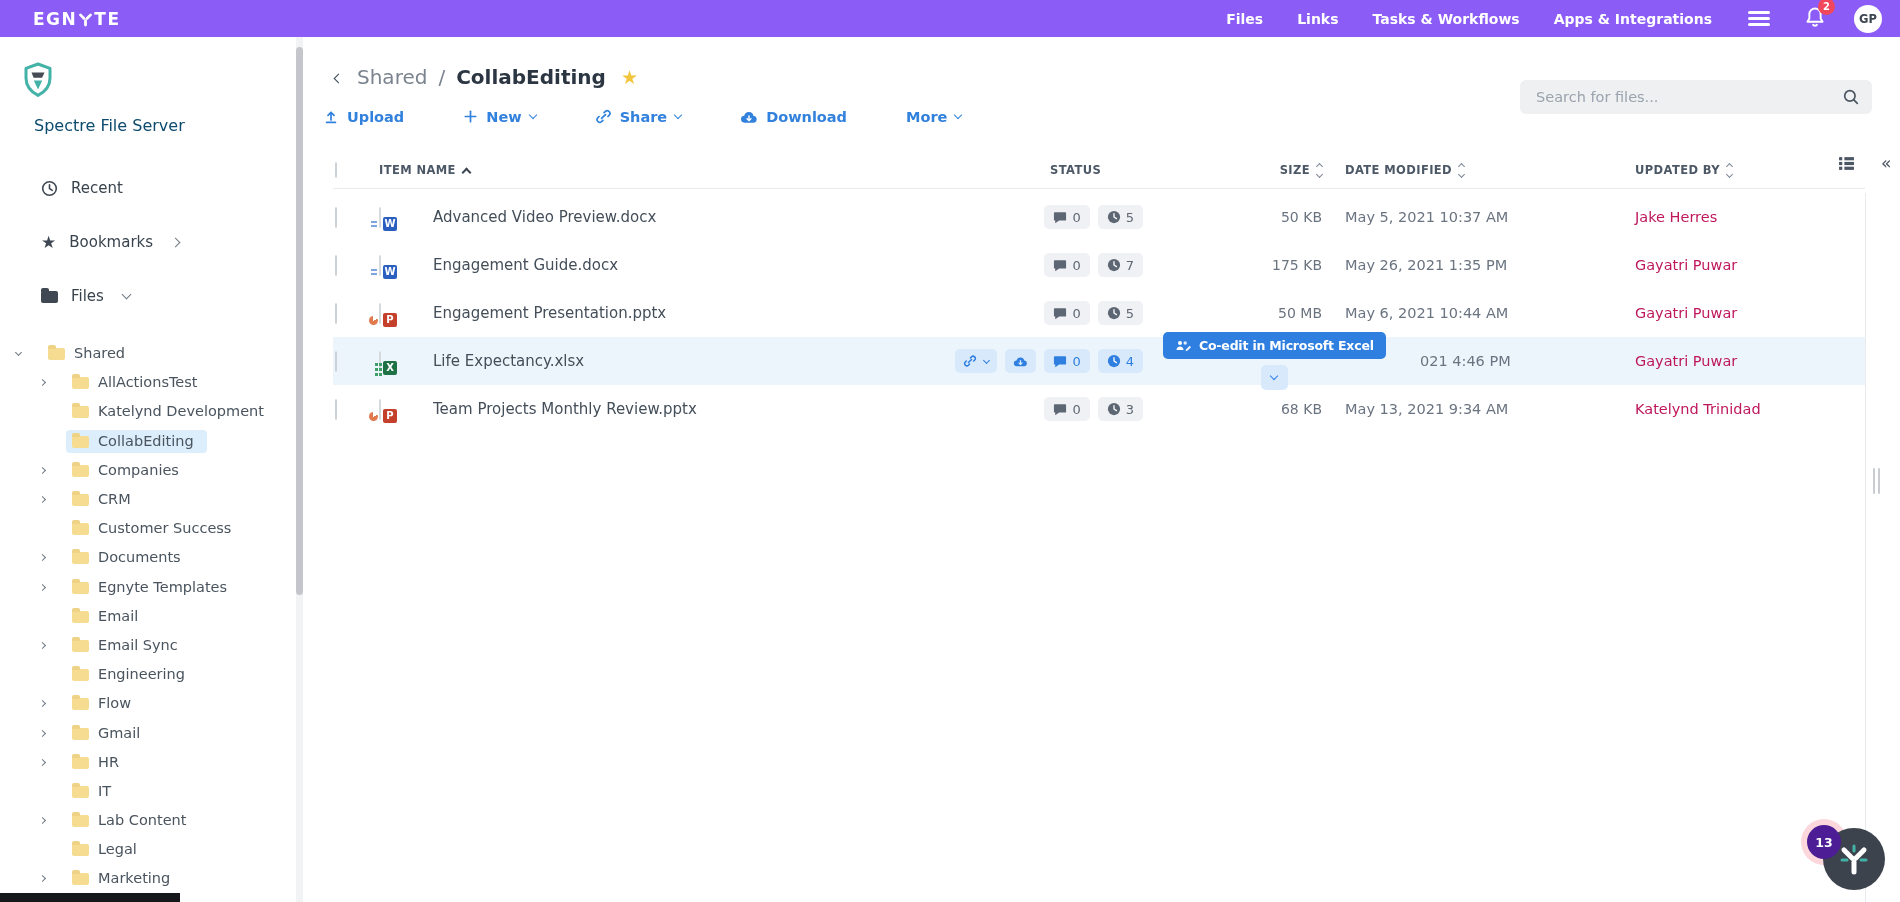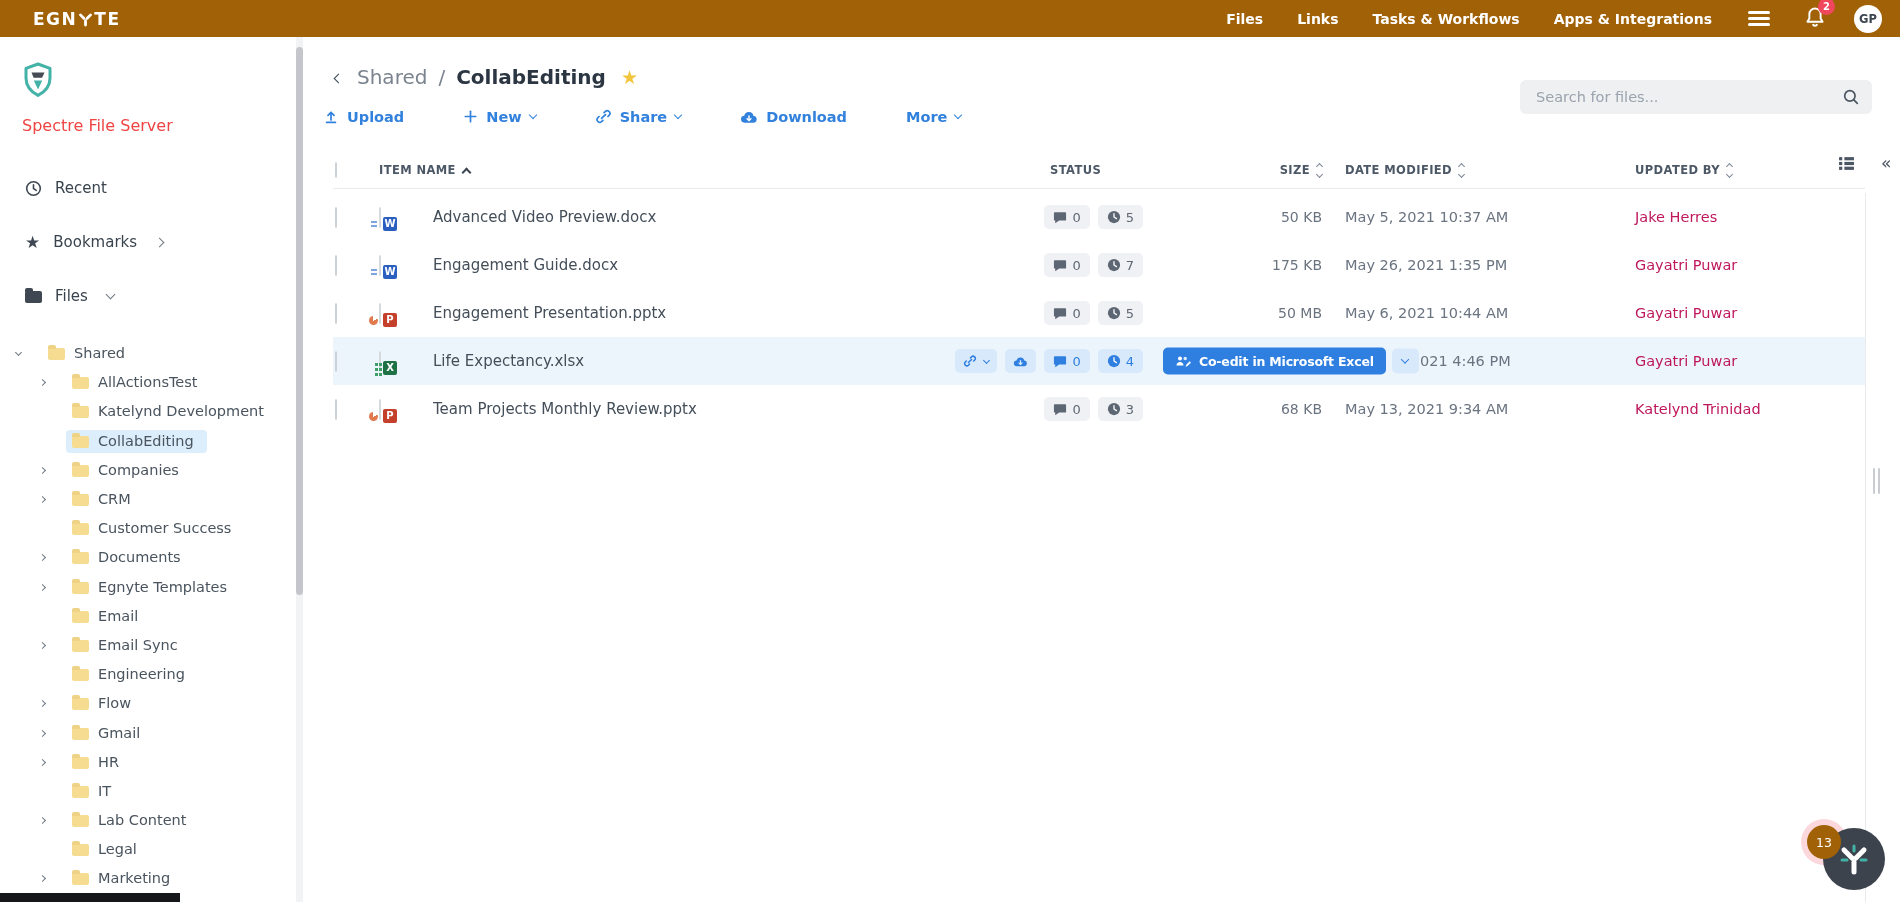--- a/index.html
+++ b/index.html
@@ -1,43 +1,43 @@
 <!DOCTYPE html>
 <html><head>
 <meta charset="utf-8">
 <style>
   * { margin:0; padding:0; box-sizing:border-box; }
   html,body { width:1900px; height:902px; overflow:hidden; background:#fff;
               font-family:"DejaVu Sans","Liberation Sans",sans-serif; }
   .page { position:relative; width:1900px; height:902px; }
 
   
-  .topbar { position:absolute; top:0; left:0; right:0; height:37px; background:#a16207;
+  .topbar { position:absolute; top:0; left:0; right:0; height:37px; background:#8b5cf6;
             display:flex; align-items:center; padding:0 18px 0 33px; }
   .logo { display:flex; align-items:center; color:#fff; font-weight:700; font-size:17px;
           letter-spacing:1.5px; }
   .logo svg { margin:0 1px; }
   .top-nav { margin-left:auto; display:flex; align-items:center; gap:34px; }
   .top-nav-item { color:#fff; font-size:14px; font-weight:700; cursor:pointer; white-space:nowrap; }
   .burger { margin-left:36px; display:flex; flex-direction:column; gap:3px; cursor:pointer; }
   .burger i { display:block; width:22px; height:3px; background:#fff; border-radius:2px; }
   .bell-wrap { position:relative; margin-left:34px; cursor:pointer; }
   .badge { position:absolute; top:-8px; right:-9px; min-width:17px; height:17px; background:#f0475c;
            border-radius:50%; color:#fff; font-size:10px; font-weight:700; display:flex;
            align-items:center; justify-content:center; }
   .avatar { margin-left:28px; width:28px; height:28px; border-radius:50%; background:#fff;
             color:#3c4650; font-size:11.5px; font-weight:700; display:flex; align-items:center;
             justify-content:center; cursor:pointer; }
 
   
   .sidebar { position:absolute; top:37px; left:0; width:305px; bottom:0; background:#fff; }
   .shield { margin:25px 0 0 22px; }
-  .server-name { margin:14px 0 0 22px; font-size:16px; color:#ef4444; }
+  .server-name { margin:14px 0 0 34px; font-size:16px; color:#0c4a6e; }
   .snav { margin-top:26px; }
-  .snav-row { display:flex; align-items:center; height:54px; padding-left:25px; gap:13px;
+  .snav-row { display:flex; align-items:center; height:54px; padding-left:41px; gap:13px;
               color:#39434d; font-size:15px; cursor:pointer; }
   .snav-row .trail { margin-left:6px; }
   .tree { margin-top:16px; }
   .trow { display:flex; align-items:center; height:29.2px; font-size:14.5px; color:#4a545e;
           cursor:pointer; }
   .trow.d0 { padding-left:16px; }
   .trow.d1 { padding-left:40px; }
   .chev-slot { width:26px; display:flex; align-items:center; }
   .row-inner { display:flex; align-items:center; padding:3px 13px 4px 6px; border-radius:4px; }
   .row-inner .fold { margin-right:9px; }
@@ -107,21 +107,21 @@
                  gap:8px; padding-right:27px; height:100%; }
   .pill { display:inline-flex; align-items:center; gap:5px; background:#f0f1f4; border-radius:5px;
           height:24px; padding:0 9px; color:#5d6773; font-size:13px; cursor:pointer; }
   .pill svg { flex:0 0 auto; }
   .hl .pill { background:#d9e9fc; color:#2e7fe0; }
   .hover-extras { display:none; align-items:center; gap:8px; }
   .hl .hover-extras { display:inline-flex; }
   .pill.iconly { padding:0 8px; }
   .pill .cv { width:5px; height:5px; border-width:1.6px; border-color:#2e7fe0; margin-top:-2px; margin-left:2px; }
   .coedit-wrap { display:none; position:absolute; left:203px; top:50%; transform:translateY(-50%);
-                 align-items:center; gap:6px; z-index:3; }
+                 align-items:center; gap:6px; z-index:3;flex-direction:column; }
   .hl .coedit-wrap { display:flex; }
   .coedit-btn { display:flex; align-items:center; gap:8px; background:#2e7fe0; color:#fff;
                 font-size:12.5px; font-weight:700; letter-spacing:-.2px; height:27px; padding:0 12px;
                 border-radius:5px; cursor:pointer; white-space:nowrap; }
   .coedit-chev { width:27px; height:25px; background:#d9e9fc; border-radius:5px; display:flex;
                  align-items:center; justify-content:center; cursor:pointer; }
   .coedit-chev .cv { border-color:#2e7fe0; width:6px; height:6px; margin-top:-3px; }
   .cell-size { text-align:right; padding-right:3px; font-size:14px; color:#6a7480; }
   .cell-date { padding-left:20px; font-size:14.5px; color:#6a7480; white-space:nowrap; overflow:hidden; }
   .frow.hl .cell-date { padding-left:95px; }
@@ -148,21 +148,21 @@
                       background:#3f9e68;
                       box-shadow:4px 0 0 #3f9e68, 0 5px 0 #3f9e68, 4px 5px 0 #3f9e68,
                                  0 10px 0 #3f9e68, 4px 10px 0 #3f9e68; }
 
   
   .chat { position:absolute; left:1823px; top:828px; width:62px; height:62px; background:#3d434d;
           border-radius:50%; display:flex; align-items:center; justify-content:center; cursor:pointer; }
   .chat-halo { position:absolute; left:1801px; top:819px; width:46px; height:46px; border-radius:50%;
                background:rgba(240,71,92,.22); }
   .chat-badge { position:absolute; left:1807px; top:825px; width:34px; height:34px; border-radius:50%;
-                background:#a16207; color:#fff; font-size:12.5px; font-weight:400; display:flex;
+                background:#4c1d95; color:#fff; font-size:12.5px; font-weight:700; display:flex;
                 align-items:center; justify-content:center; z-index:4; }
 </style>
 </head>
 <body>
 
 <div class="page">
 
   <header class="topbar">
     <div class="logo">
       <span>EGN</span>

